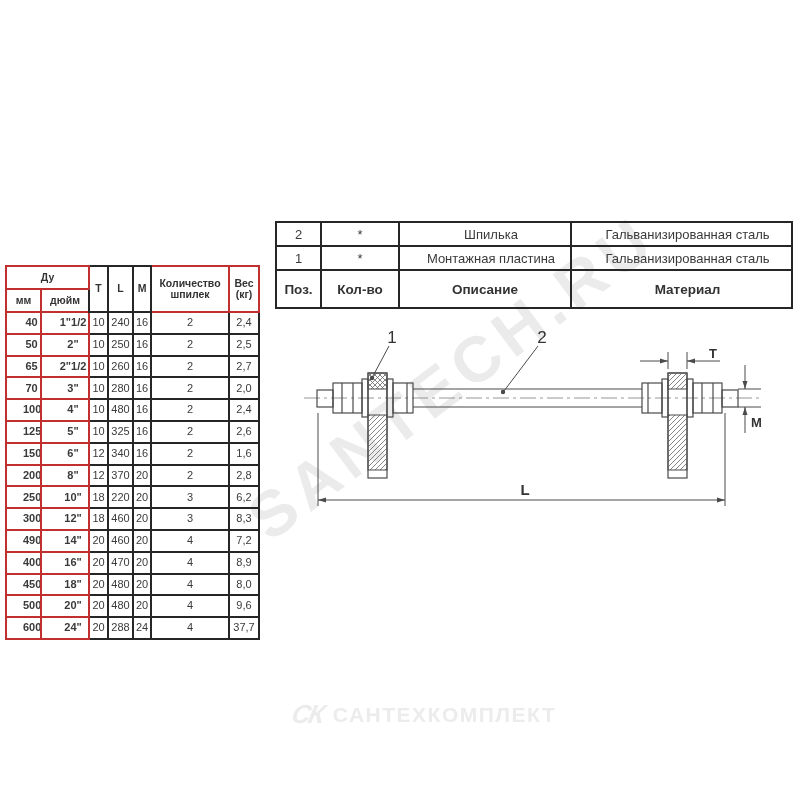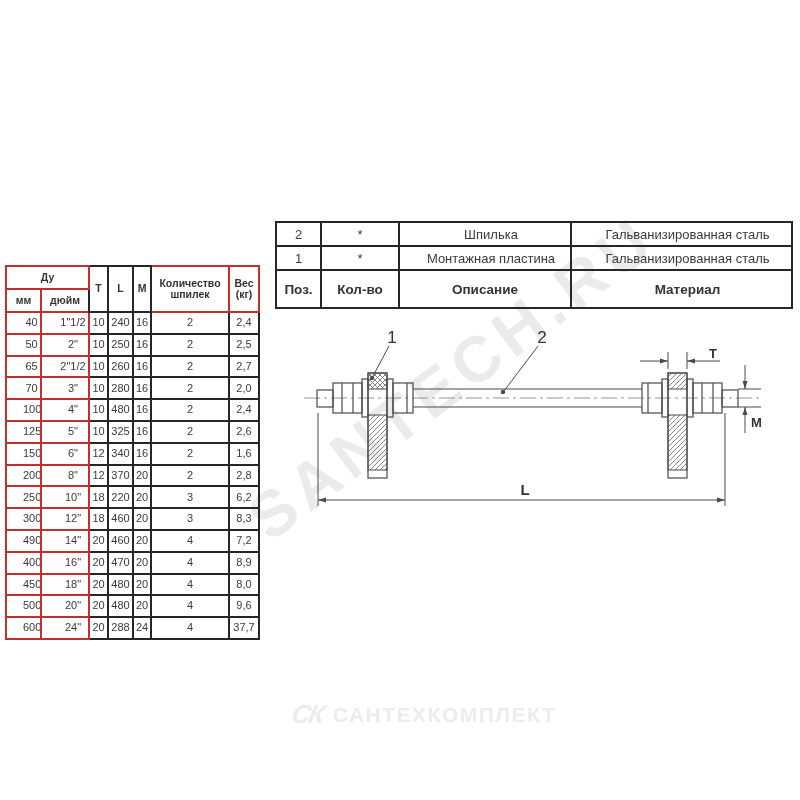--- a/index.html
+++ b/index.html
@@ -12,21 +12,21 @@
     font-size:64px;font-weight:bold;letter-spacing:7px;
     color:#ebebeb;white-space:nowrap;user-select:none;}
 
   
   #spec-table{position:absolute;left:5px;top:222px;border-collapse:collapse;
     table-layout:fixed;width:253px;margin-top:43px;}
   #spec-table th,#spec-table td{padding:0;text-align:center;vertical-align:middle;
     line-height:1.05;overflow:hidden;}
   #spec-table th{font-size:10.5px;font-weight:bold;color:#333;}
   #spec-table td{font-size:11px;color:#3a3a3a;height:19.8px;}
-  #spec-table td.bold{font-weight:normal;padding-left:16px;}
+  #spec-table td.bold{font-weight:bold;padding-left:16px;}
   .rb{border:2px solid #c22f2f;}
   .bb{border:2px solid #262626;}
   #spec-table thead tr{height:23px;}
 
   
   #parts-table{position:absolute;left:275px;top:221px;border-collapse:collapse;
     table-layout:fixed;width:516px;}
   #parts-table td{border:2px solid #262626;font-size:13px;color:#3a3a3a;
     padding:0;vertical-align:middle;height:22px;}
   #parts-table td.c{text-align:center;}

